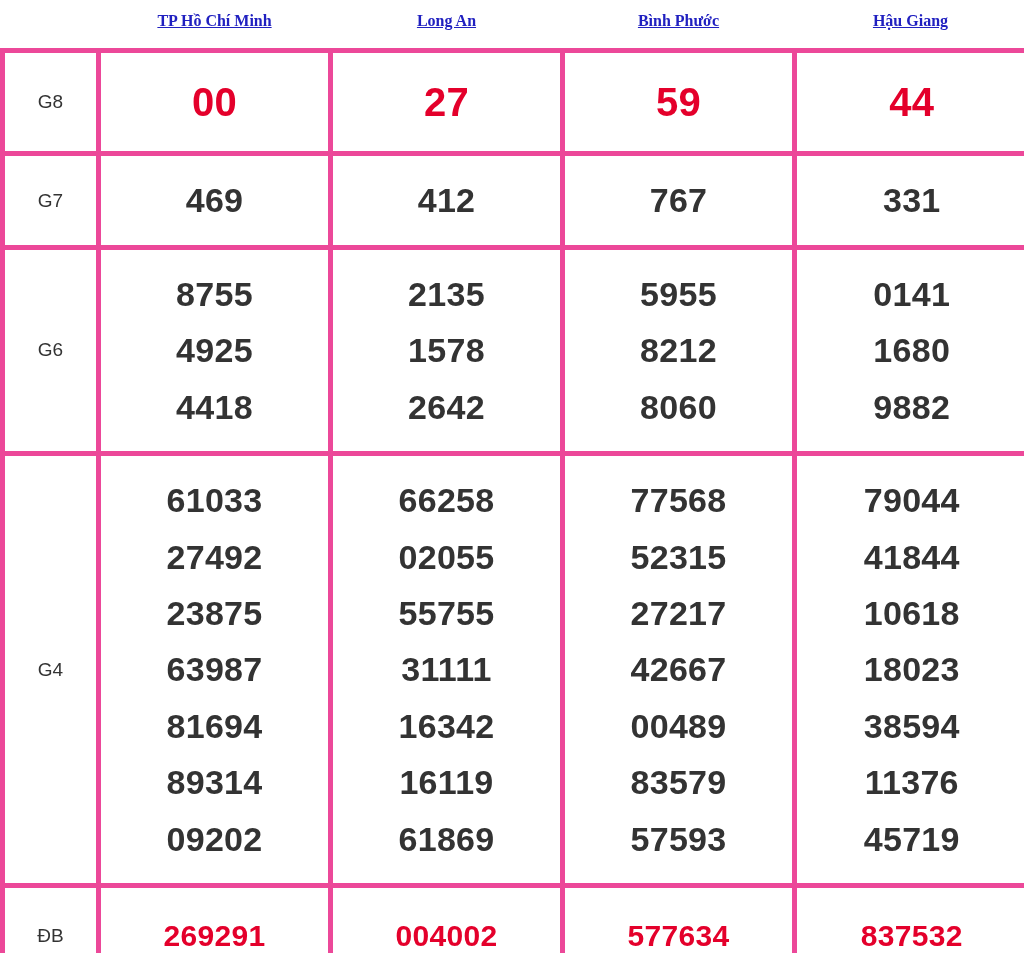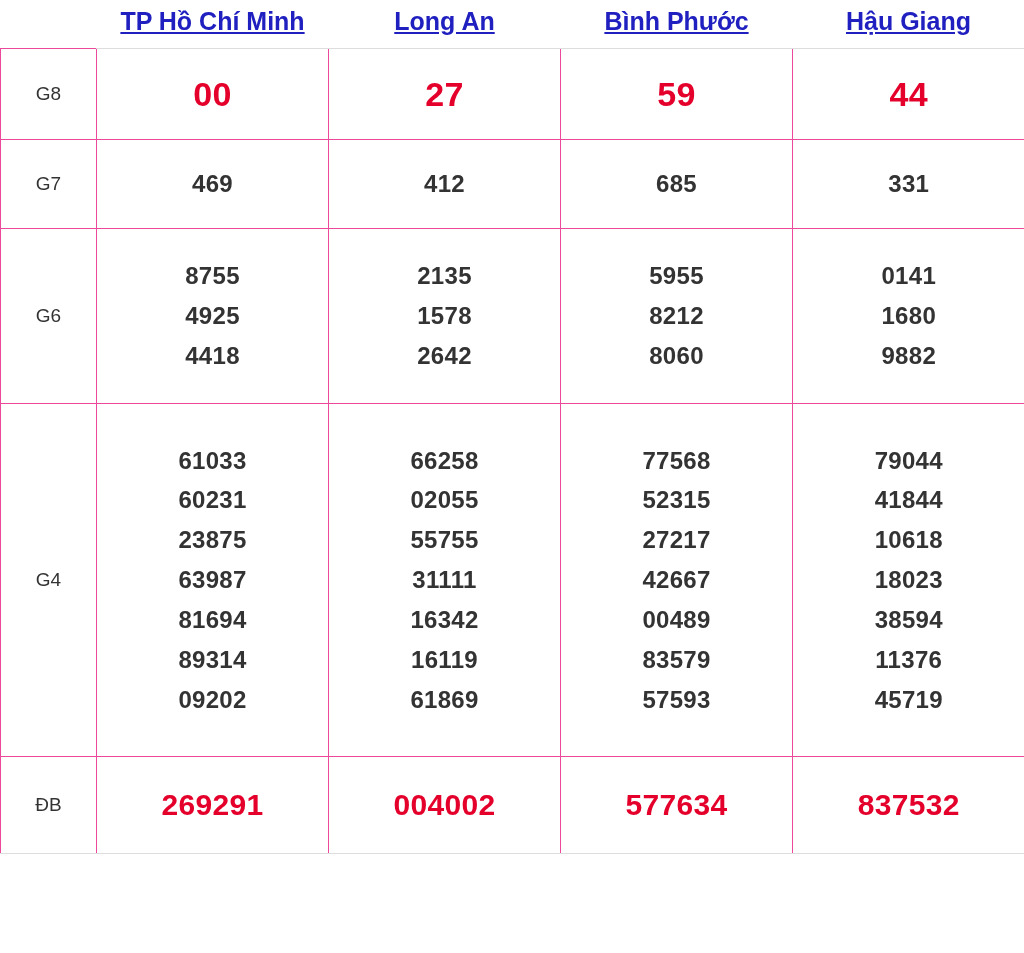--- a/index.html
+++ b/index.html
@@ -17,67 +17,67 @@
   table.lottery {
     width: 1024px;
     border-collapse: collapse;
     table-layout: fixed;
   }
   table.lottery col.label-col { width: 96px; }
   table.lottery col.prov-col { width: 232px; }
 
   table.lottery th,
   table.lottery td {
-    border: 1px solid #ec4899;
+    border: 5px solid #ec4899;
     text-align: center;
     vertical-align: middle;
     padding: 16px;
   }
   table.lottery thead th {
     border-top: none;
     border-left: none;
     border-right: none;
     border-bottom: 1px solid #dddddd;
     height: 38px;
     padding: 2px 0 8px 0;
   }
   table.lottery thead th.corner {
     border: none;
   }
   .prov-link {
     color: #2020c0;
     text-decoration: underline;
-    font-size: 25px;
+    font-size: 16px;
     font-weight: bold;
     cursor: pointer;
-    font-family: Liberation Sans, sans-serif;
+    font-family: Liberation Serif, serif;
     text-align: center;
   }
   td.row-label {
     font-size: 19px;
     color: #333333;
     font-weight: normal;
     border-left: none;
   }
   td.prize-cell {
-    font-size: 24px;
+    font-size: 34px;
     font-weight: bold;
     color: #333333;
     line-height: 1.66;
     letter-spacing: 0.3px;
   }
   td.prize-cell.last {
     border-right: none;
   }
   tr.row-g8 td.prize-cell,
   tr.row-db td.prize-cell {
     color: #e4002b;
     font-size: 30px;
   }
-  tr.row-g8 td.prize-cell { font-size: 34px; }
+  tr.row-g8 td.prize-cell { font-size: 40px; }
   tr.row-db td.prize-cell { font-size: 30px; }
   tr.row-db td,
   tr.row-db td.row-label {
     border-bottom: 1px solid #dddddd;
   }
   tr.row-g8 td { height: 58px; }
   tr.row-g7 td { height: 56px; }
   tr.row-g6 td { height: 142px; }
   tr.row-g5 td { height: 56px; }
   tr.row-g4 td { height: 320px; }
@@ -133,21 +133,21 @@
       </tr>
       <tr class="row-g7">
         <td class="row-label">G7</td>
         <td class="prize-cell">
           <span class="num-line">469</span>
         </td>
         <td class="prize-cell">
           <span class="num-line">412</span>
         </td>
         <td class="prize-cell">
-          <span class="num-line">685</span>
+          <span class="num-line">767</span>
         </td>
         <td class="prize-cell last">
           <span class="num-line">331</span>
         </td>
       </tr>
       <tr class="row-g6">
         <td class="row-label">G6</td>
         <td class="prize-cell">
           <span class="num-line">8755</span>
           <span class="num-line">4925</span>
@@ -166,21 +166,21 @@
         <td class="prize-cell last">
           <span class="num-line">0141</span>
           <span class="num-line">1680</span>
           <span class="num-line">9882</span>
         </td>
       </tr>
       <tr class="row-g4">
         <td class="row-label">G4</td>
         <td class="prize-cell">
           <span class="num-line">61033</span>
-          <span class="num-line">60231</span>
+          <span class="num-line">27492</span>
           <span class="num-line">23875</span>
           <span class="num-line">63987</span>
           <span class="num-line">81694</span>
           <span class="num-line">89314</span>
           <span class="num-line">09202</span>
         </td>
         <td class="prize-cell">
           <span class="num-line">66258</span>
           <span class="num-line">02055</span>
           <span class="num-line">55755</span>

